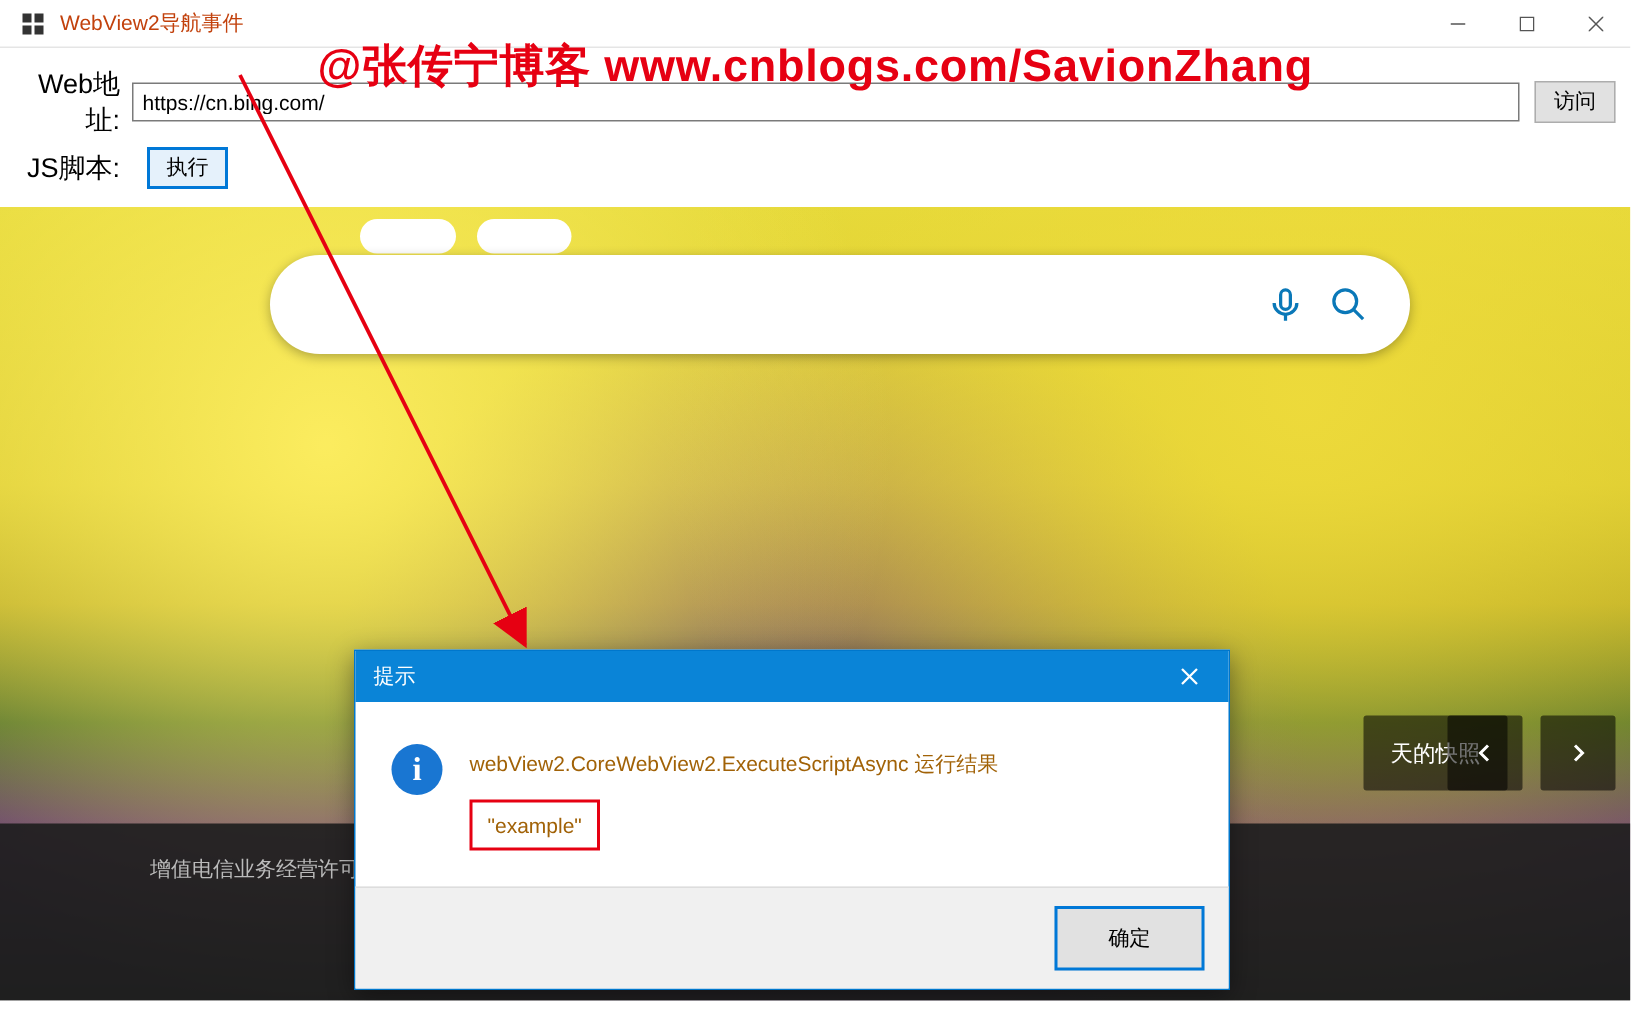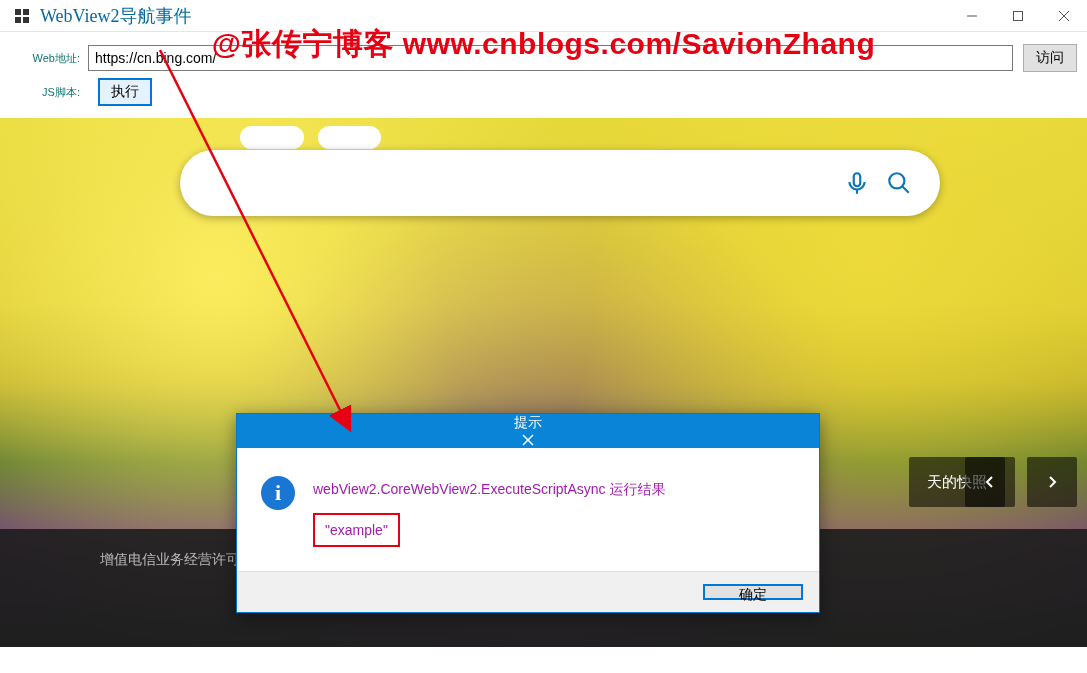--- a/index.html
+++ b/index.html
@@ -2,30 +2,30 @@
 <html><head>
 <meta charset="utf-8">
 <style>
   * { box-sizing: border-box; margin: 0; padding: 0; font-family: "Microsoft YaHei", Arial, sans-serif; }
   body { width: 1087px; height: 673px; overflow: hidden; background: #fff; position: relative; }
 
   
   .titlebar { height: 32px; background: #fff; border-bottom: 1px solid #e5e5e5; display: flex; align-items: center; }
   .titlebar .icon { width: 24px; height: 24px; margin: 0 6px 0 10px; display:flex; align-items:center; justify-content:center; }
   .titlebar .icon svg { width:16px; height:16px; }
-  .titlebar .title { font-size: 18px; color: #0369a1; flex: 0 0 auto; font-family: Liberation Serif, serif; }
+  .titlebar .title { font-size: 14px; color: #c2410c; flex: 0 0 auto; }
   .titlebar .spacer { flex: 1; }
   .winbtns { display: flex; }
   .winbtn { width: 46px; height: 32px; display:flex; align-items:center; justify-content:center; color:#555; }
   .winbtn svg { width:10px; height:10px; stroke:#555; stroke-width:1; fill:none; }
 
   
   .toolbar { padding: 6px 10px 6px 10px; background:#fff; }
   .row { display:flex; align-items:center; margin: 6px 0; }
-  .row .lbl { width: 78px; text-align:right; padding-right: 8px; font-size:11px; color:#0f766e; }
+  .row .lbl { width: 78px; text-align:right; padding-right: 8px; font-size:18px; color:#000000; }
   .row input[type=text] { flex:1; height: 26px; font-size:14px; padding: 2px 6px; border:1px solid #7a7a7a; background:#fff; }
   .row .btn { width: 54px; height: 28px; margin-left: 10px; font-size:14px; background:#e1e1e1; border:1px solid #adadad; cursor:pointer; }
   .row .btn.active { border:2px solid #0078d7; background:#e5f1fb; }
 
   
   .watermark { position:absolute; top: 24px; left: 0; width:100%; text-align:center; font-size: 30px; font-weight:600; color: #e60012; pointer-events:none; z-index: 500; letter-spacing:0.5px;}
 
   
   .webview { position: relative; width: 100%; height: 529px; overflow:hidden; }
   .bg { position:absolute; inset:0; background: linear-gradient(180deg, #e4d838 0%, #d8c82e 35%, #b8a824 50%, #4a6b2a 65%, #6a3a7a 80%, #2a2a2a 100%); }
@@ -46,30 +46,30 @@
   .navbtn.next { right: 10px; }
   .navbtn svg { width:14px; height:14px; stroke:#fff; stroke-width:2; fill:none; }
 
   
   .footer { position:absolute; left:0; right:0; bottom:0; height: 118px; background: rgba(30,30,30,0.92); color:#bbb; font-size:14px; }
   .footer .frow { display:flex; gap: 40px; padding: 22px 100px; }
   .footer .frow span { white-space: nowrap; }
 
   
   .dialog { position:absolute; top: 295px; left: 236px; width: 584px; background:#fff; border:1px solid #0077cc; box-shadow: 0 4px 16px rgba(0,0,0,0.4); z-index: 300; }
-  .dialog .dtitle { height: 34px; background:#0a84d7; color:#fff; display:flex; align-items:center; padding: 0 12px; font-size:14px;flex-direction:column; }
+  .dialog .dtitle { height: 34px; background:#0a84d7; color:#fff; display:flex; align-items:center; padding: 0 12px; font-size:14px; }
   .dialog .dtitle .grow { flex:1; }
   .dialog .dclose { width:28px; height:28px; display:flex; align-items:center; justify-content:center; cursor:pointer;}
   .dialog .dclose svg { width:12px; height:12px; stroke:#fff; stroke-width:1.5; }
   .dialog .dbody { padding: 28px 24px 24px 24px; display:flex; }
   .dialog .info { width:34px; height:34px; border-radius:50%; background:#1976d2; color:#fff; font-weight:bold; font-size:22px; display:flex; align-items:center; justify-content:center; margin-right: 18px; font-family: Georgia, serif;}
-  .dialog .msg { font-size:14px; color:#a21caf; line-height:1.9; }
+  .dialog .msg { font-size:14px; color:#a16207; line-height:1.9; }
   .dialog .msg .result { display:inline-block; border:2px solid #e60012; padding: 2px 10px; margin-top: 10px; }
   .dialog .dfoot { background:#f0f0f0; padding: 12px 16px; display:flex; justify-content:flex-end; border-top:1px solid #ddd;}
-  .dialog .dfoot button { width: 100px; height: 16px; font-size:14px; background:#e1e1e1; border:2px solid #0078d7; cursor:pointer;}
+  .dialog .dfoot button { width: 100px; height: 43px; font-size:14px; background:#e1e1e1; border:2px solid #0078d7; cursor:pointer;}
 
   
   .arrow-svg { position:absolute; top: 40px; left: 120px; width: 300px; height: 410px; z-index: 400; pointer-events:none; }
 </style>
 </head>
 <body>
 
 <div class="titlebar">
   <span class="icon">
     <svg viewBox="0 0 16 16">

